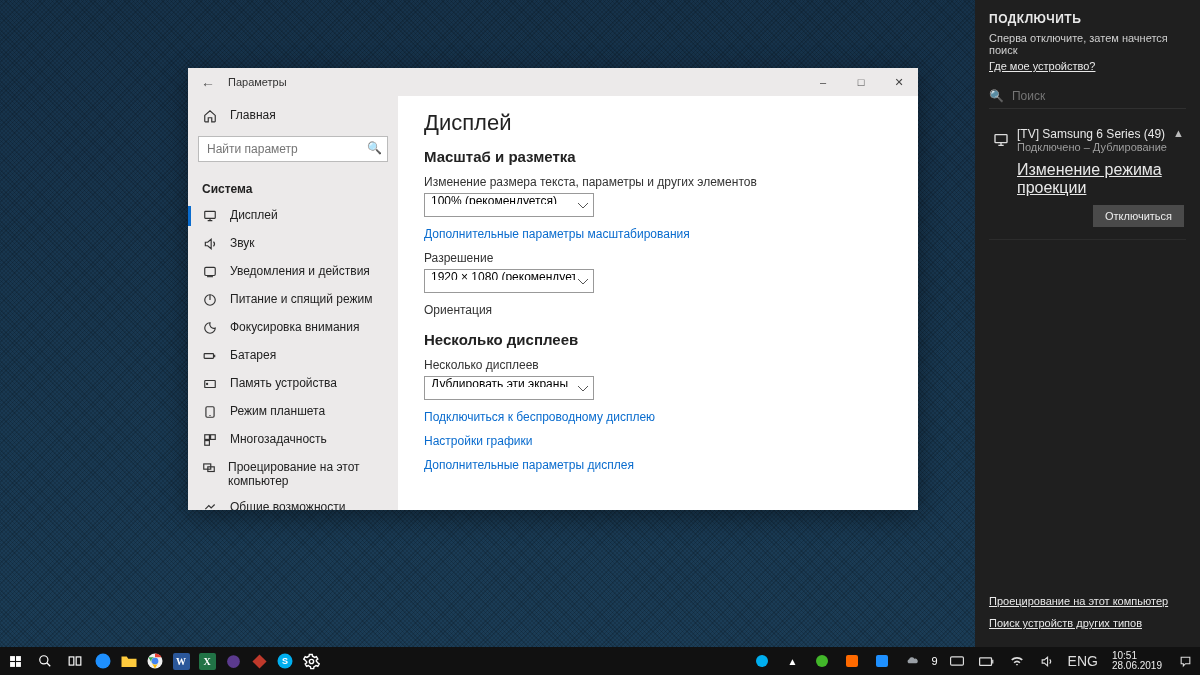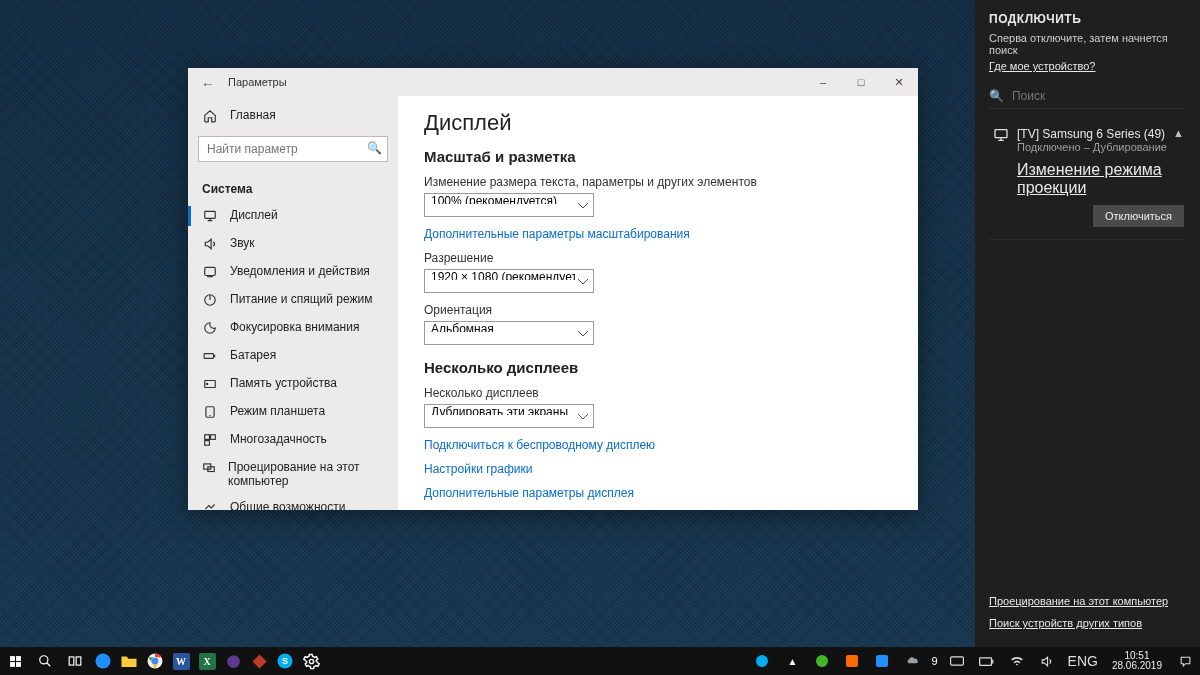--- a/index.html
+++ b/index.html
@@ -52,36 +52,36 @@
     background:#1f1f1f; color:#e8e8e8; font-size:12px; padding:12px 14px 10px 14px;
     display:flex; flex-direction:column;
   }
   .connect-panel h3 { font-size:12px; font-weight:700; letter-spacing:.5px;}
   .connect-panel .sub { font-size:11px; color:#cfcfcf; margin-top:6px;}
   .connect-panel a.u { color:#e8e8e8; text-decoration:underline; font-size:11px; display:block; margin-top:4px;}
   .cp-search { margin-top:12px; display:flex; align-items:center; gap:8px; padding:5px 0; border-bottom:1px solid rgba(255,255,255,0.08);}
   .cp-search .sic { font-size:12px; }
   .cp-search input { background:transparent; border:none; color:#ddd; font-size:12px; flex:1; outline:none;}
   .device-card { margin-top:10px; padding:8px 6px 12px 4px; border-bottom:1px solid rgba(255,255,255,0.06); position:relative;}
-  .device-card .devrow{ display:flex; align-items:flex-start; gap:8px;}
+  .device-card .devrow{ display:flex; align-items:center; gap:8px;}
   .device-card .dname{ font-size:12px;}
   .device-card .dstat{ font-size:11px; color:#9e9e9e;}
   .device-card .chev{ position:absolute; right:2px; top:8px; font-size:11px; color:#bbb;}
   .device-card a.dact{ color:#e8e8e8; text-decoration:underline; font-size:16px; display:block; margin:8px 0 8px 24px;}
   .device-card .disco{ margin-left:auto; display:block; background:#4a4a4a; color:#eee; border:none; font-size:11px; padding:5px 12px; cursor:pointer; margin-left:100px;}
   .cp-bottom { margin-top:auto; padding-bottom:8px;}
   .cp-bottom a{ color:#e8e8e8; text-decoration:underline; font-size:11px; display:block; margin-top:10px;}
 
   
   .taskbar { position:absolute; left:0; right:0; bottom:0; height:28px; background:#111; display:flex; align-items:center; color:#eee; font-size:11px;}
   .tbtn { width:30px; height:28px; display:flex; align-items:center; justify-content:center; cursor:pointer;}
   .ticn { width:26px; height:28px; display:flex; align-items:center; justify-content:center;}
   .tb-spacer{ flex:1;}
   .tray { display:flex; align-items:center; gap:4px; padding-right:2px;}
-  .clock { text-align:center; line-height:1.05; font-size:10px; padding:0 6px;}
+  .clock { text-align:left; line-height:1.05; font-size:10px; padding:0 6px;}
   svg{ display:block;}
 
   .tb-chip{ width:12px; height:12px; border-radius:2px;}
 </style>
 </head>
 <body>
 
 <div class="desktop-bg"></div>
 
 <div class="settings-window">
@@ -214,21 +214,20 @@
       <h1>Дисплей</h1>
       <h2>Масштаб и разметка</h2>
       <div class="lbl">Изменение размера текста, параметры и других элементов</div>
       <select class="fake"><option>100% (рекомендуется)</option></select>
       <a href="#" class="link">Дополнительные параметры масштабирования</a>
 
       <div class="lbl">Разрешение</div>
       <select class="fake"><option>1920 × 1080 (рекомендуется)</option></select>
 
       <div class="lbl">Ориентация</div>
-      <select class="fake"><option>Альбомная</option></select>
 
       <h2 style="margin-top:14px">Несколько дисплеев</h2>
       <div class="lbl">Несколько дисплеев</div>
       <select class="fake"><option>Дублировать эти экраны</option></select>
       <a href="#" class="link">Подключиться к беспроводному дисплею</a>
       <a href="#" class="link">Настройки графики</a>
       <a href="#" class="link">Дополнительные параметры дисплея</a>
     </div>
   </div>
 </div>

